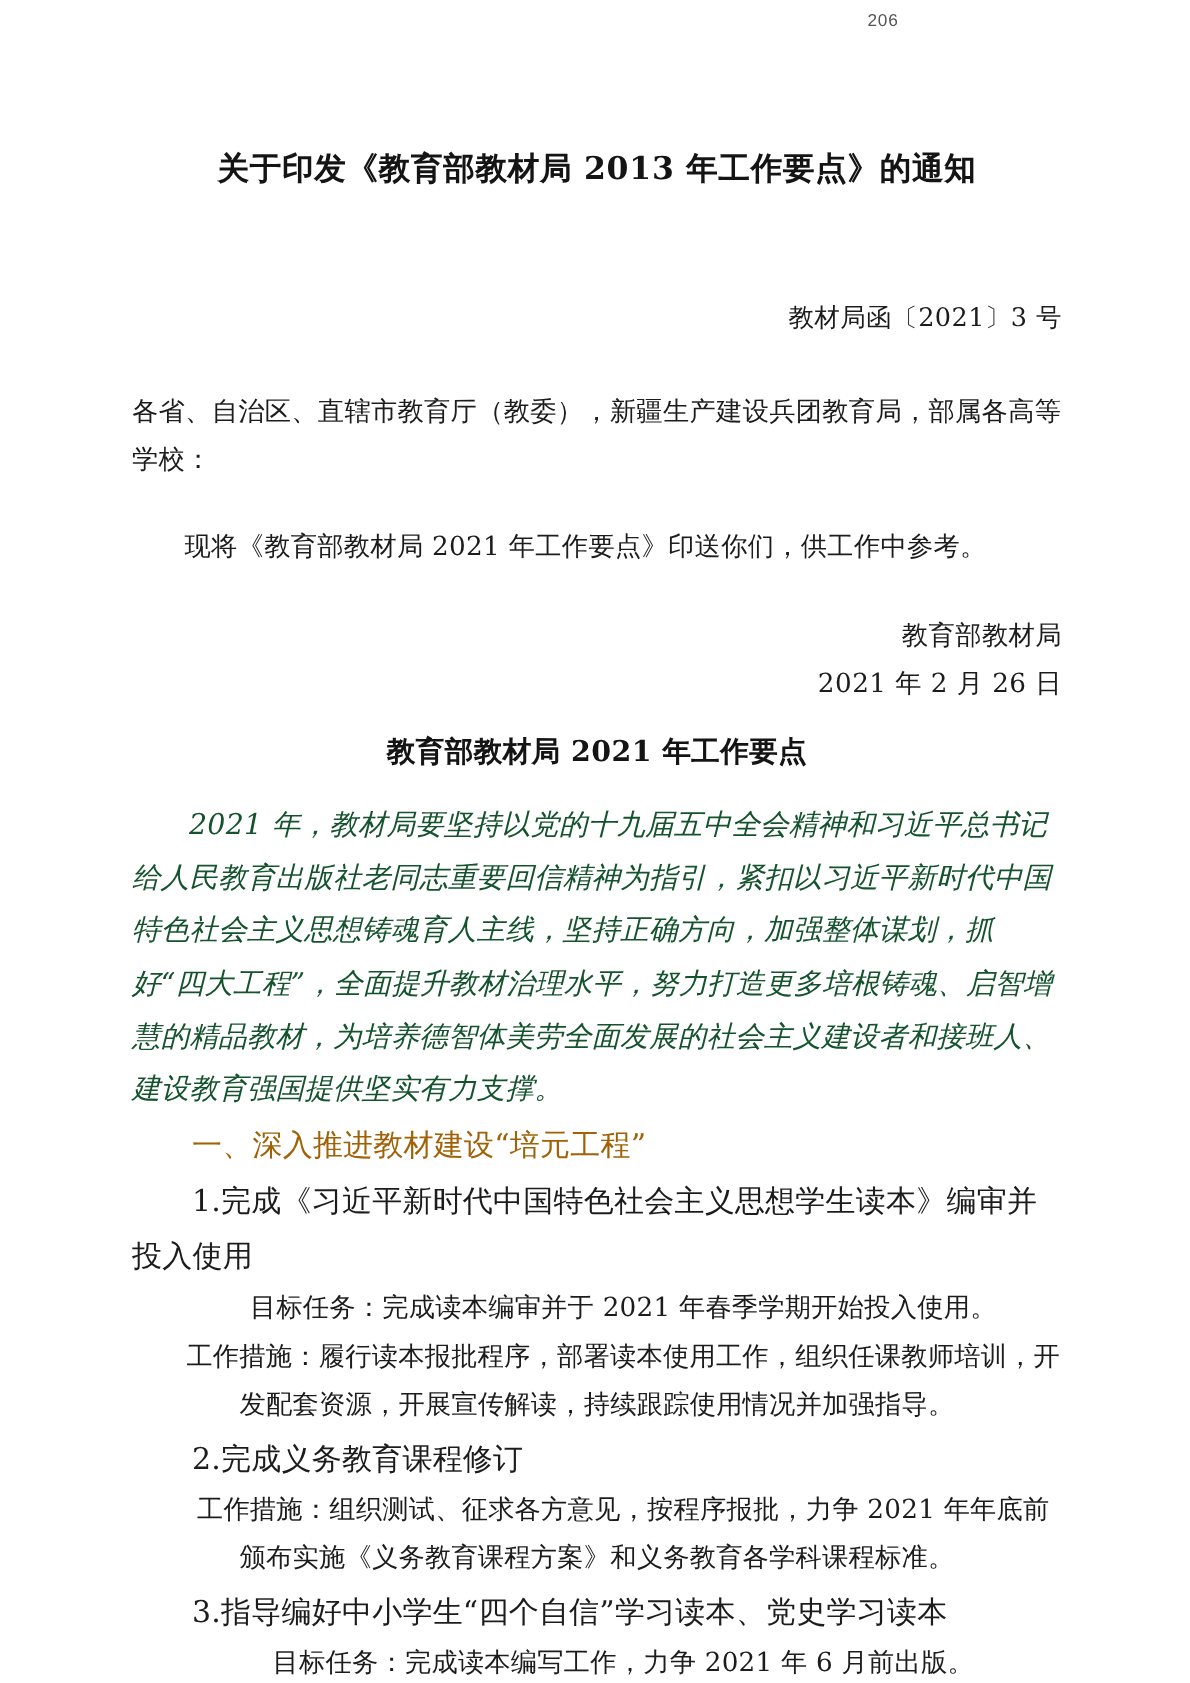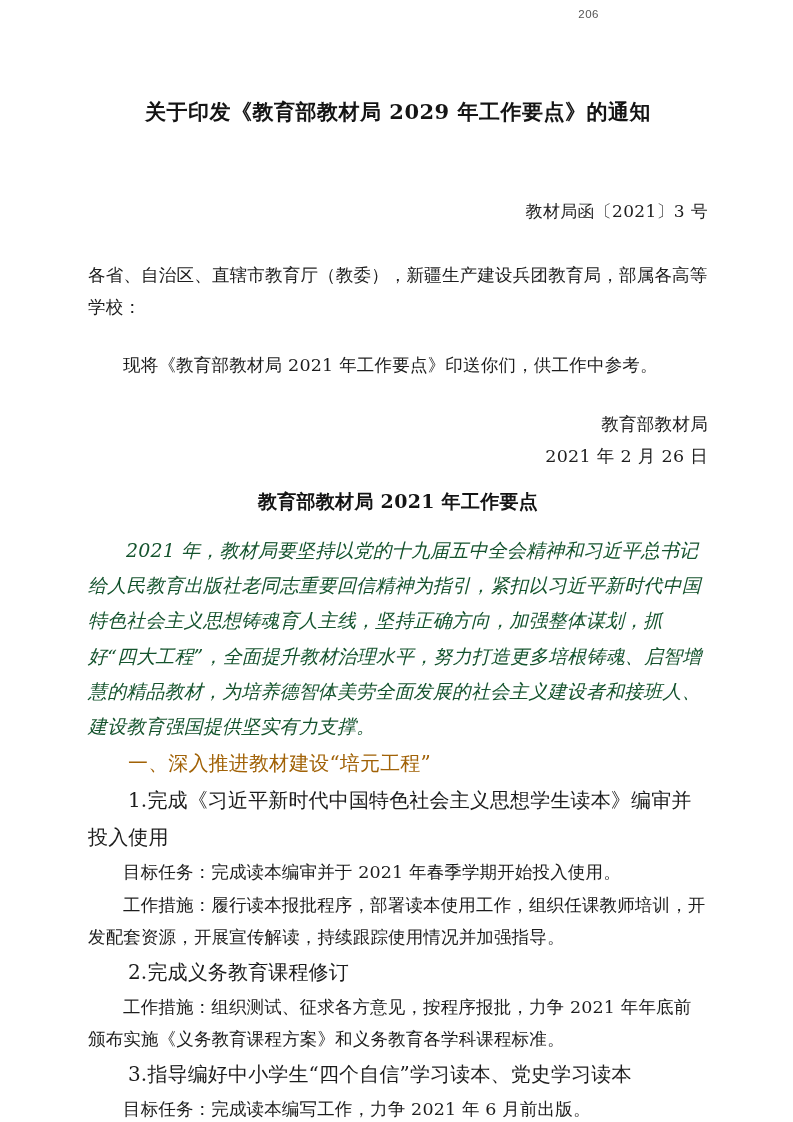--- a/index.html
+++ b/index.html
@@ -117,32 +117,33 @@
     text-indent: 2em;
     margin: 0;
   }
   .sub-para {
     font-size: 17.5px;
     line-height: 1.86;
     letter-spacing: 0.15px;
     color: #1c1c1c;
     text-indent: 2em;
     margin: 0;
+    text-align: center;
   }
 </style>
 </head>
 <body>
 
 <div class="page">
 
   <div class="page-number">206</div>
 
   <div class="content">
 
-    <h1 class="doc-title">关于印发《教育部教材局 2029 年工作要点》的通知</h1>
+    <h1 class="doc-title">关于印发《教育部教材局 2013 年工作要点》的通知</h1>
 
     <div class="doc-number">教材局函〔2021〕3 号</div>
 
     <div class="addressee">各省、自治区、直辖市教育厅（教委），新疆生产建设兵团教育局，部属各高等学校：</div>
 
     <p class="para para-transmit">现将《教育部教材局 2021 年工作要点》印送你们，供工作中参考。</p>
 
     <div class="signature">
       <div>教育部教材局</div>
       <div>2021 年 2 月 26 日</div>

